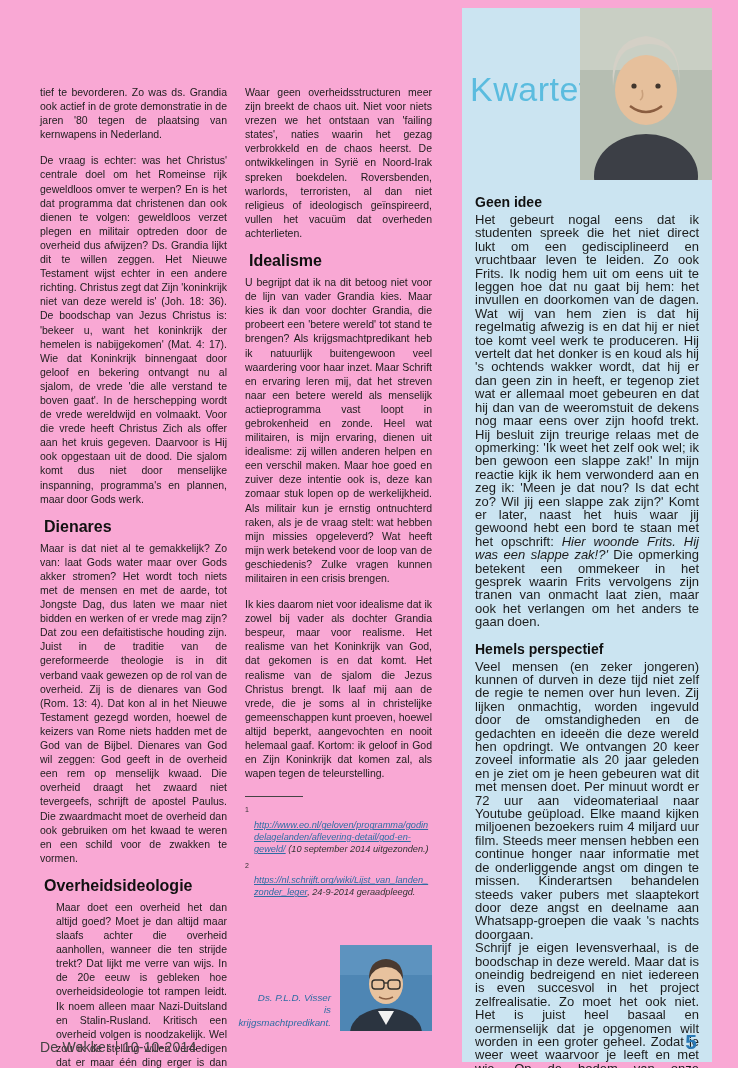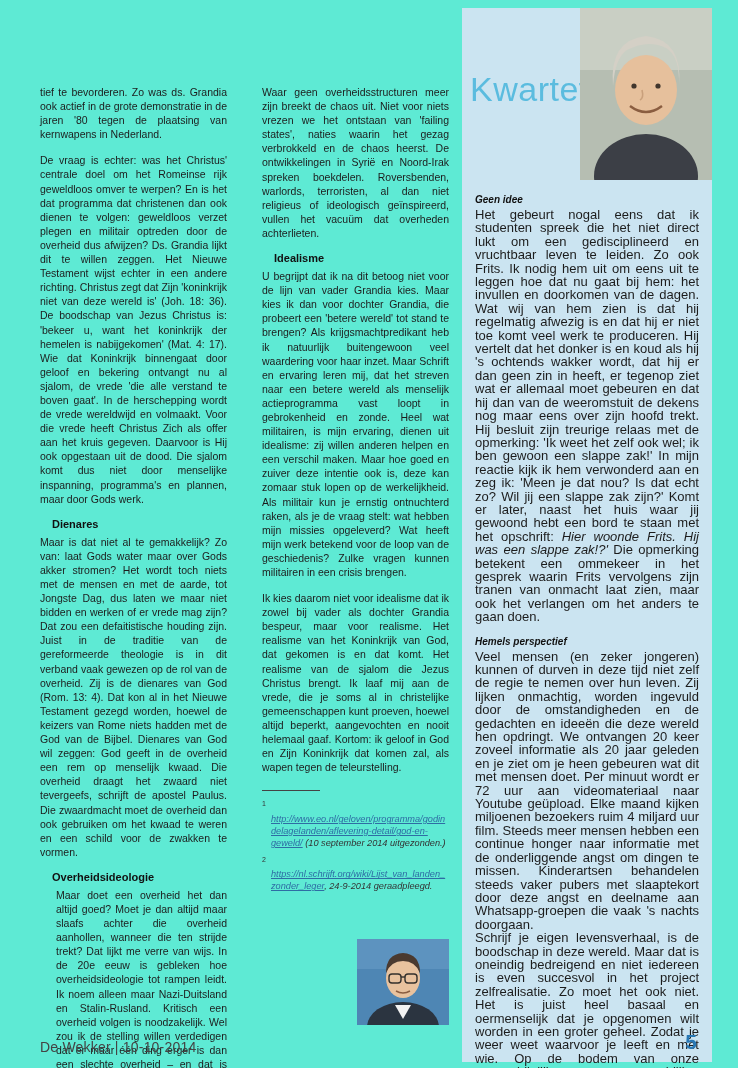--- a/index.html
+++ b/index.html
@@ -1,31 +1,31 @@
 <!DOCTYPE html>
 <html lang="nl"><head>
 <meta charset="utf-8">
 <style>
   html,body { margin:0; padding:0; background:#888; }
   .page {
-    position:relative; width:738px; height:1068px; background:#5eead4;
+    position:relative; width:738px; height:1068px; background:#f9a8d4;
     margin:0 auto; overflow:hidden;
     font-family:"Liberation Sans", sans-serif; color:#1c1c1c;
   }
   
   .col { position:absolute; top:85px; width:187px; }
   .col1 { left:40px; }
-  .col2 { left:262px; }
+  .col2 { left:245px; }
   .body-p {
     margin:0 0 12px 0; font-size:10.5px; line-height:14.1px;
     text-align:justify; hyphens:auto;
   }
   .body-p.last { margin-bottom:0;margin-left:16px; }
   .body-h {
-    margin:2px 0 5px 12px; font-size:11px; font-weight:bold; color:#111;
+    margin:2px 0 5px 4px; font-size:16px; font-weight:bold; color:#111;
   }
   .fn-rule { width:58px; border-top:1px solid #444; margin:16px 0 7px 0; }
   .fn {
     margin:0 0 4px 0; font-size:9.2px; line-height:11.8px; font-style:italic;
     color:#333; padding-left:9px; text-indent:-9px; text-align:left;
   }
   .fn sup { font-size:7px; font-style:normal; }
   .fn-link { color:#2e6da4; text-decoration:underline; overflow-wrap:anywhere; cursor:pointer; }
   .fn-note { color:#333; }
   .caption-row { display:flex; align-items:flex-end; justify-content:flex-end; margin-top:46px; }
@@ -41,21 +41,21 @@
     background:#cbe4f1; box-sizing:border-box; padding:0 13px;
   }
   .sidebar-head { position:relative; height:180px; margin:0 -13px; }
   .kwartet {
     position:absolute; left:8px; top:62px; margin:0;
     font-size:34px; font-weight:400; color:#5bbcdf; letter-spacing:0.5px;
   }
   .photo-woman { position:absolute; right:0; top:0; width:132px; height:172px; }
   .photo-woman svg { display:block; width:100%; height:100%; }
   .sb-h {
-    margin:6px 0 3px 0; font-size:10px; font-weight:bold; font-style:italic; color:#111;
+    margin:6px 0 3px 0; font-size:14px; font-weight:bold; color:#111;
   }
   .sb-h.second { margin-top:12px; }
   .sb-p {
     margin:0; font-size:13px; line-height:13.4px; text-align:justify; hyphens:auto;
   }
   .sb-p .ital { font-style:italic; }
   .sb-author {
     margin:3px 0 0 0; font-size:10.7px; font-style:italic; text-align:right;text-decoration:underline;
   }
   .pagenum {
@@ -88,20 +88,22 @@
     <p class="body-p">U begrijpt dat ik na dit betoog niet voor de lijn van vader Grandia kies. Maar kies ik dan voor dochter Grandia, die probeert een 'betere wereld' tot stand te brengen? Als krijgsmachtpredikant heb ik natuurlijk buitengewoon veel waardering voor haar inzet. Maar Schrift en ervaring leren mij, dat het streven naar een betere wereld als menselijk actieprogramma vast loopt in gebrokenheid en zonde. Heel wat militairen, is mijn ervaring, dienen uit idealisme: zij willen anderen helpen en een verschil maken. Maar hoe goed en zuiver deze intentie ook is, deze kan zomaar stuk lopen op de werkelijkheid. Als militair kun je ernstig ontnuchterd raken, als je de vraag stelt: wat hebben mijn missies opgeleverd? Wat heeft mijn werk betekend voor de loop van de geschiedenis? Zulke vragen kunnen militairen in een crisis brengen.</p>
     <p class="body-p">Ik kies daarom niet voor idealisme dat ik zowel bij vader als dochter Grandia bespeur, maar voor realisme. Het realisme van het Koninkrijk van God, dat gekomen is en dat komt. Het realisme van de sjalom die Jezus Christus brengt. Ik laaf mij aan de vrede, die je soms al in christelijke gemeenschappen kunt proeven, hoewel altijd beperkt, aangevochten en nooit helemaal gaaf. Kortom: ik geloof in God en Zijn Koninkrijk dat komen zal, als wapen tegen de teleurstelling.</p>
 
     <div class="fn-rule"></div>
     <div class="footnotes">
       <p class="fn"><sup>1</sup> <span class="fn-link">http://www.eo.nl/geloven/programma/godindelagelanden/aflevering-detail/god-en-geweld/</span><span class="fn-note"> (10 september 2014 uitgezonden.)</span></p>
       <p class="fn"><sup>2</sup> <span class="fn-link">https://nl.schrijft.org/wiki/Lijst_van_landen_zonder_leger</span><span class="fn-note">, 24-9-2014 geraadpleegd.</span></p>
     </div>
 
     <div class="caption-row">
+      <div class="caption">Ds. P.L.D. Visser
+is krijgsmachtpredikant.</div>
       <div class="photo-man">
         <svg viewBox="0 0 92 86" xmlns="http://www.w3.org/2000/svg">
           <rect width="92" height="86" fill="#4e86b4"></rect>
           <rect width="92" height="30" fill="#5d93bf"></rect>
           <ellipse cx="46" cy="88" rx="36" ry="25" fill="#2b3440"></ellipse>
           <path d="M38 66 L46 80 L54 66 Z" fill="#f2f2f2"></path>
           <ellipse cx="46" cy="39" rx="17" ry="20" fill="#e8c29e"></ellipse>
           <path d="M29 34 Q29 15 46 14 Q63 15 63 34 Q58 22 46 22 Q34 22 29 34 Z" fill="#4a3a30"></path>
           <rect x="32" y="35" width="12" height="9" rx="3" fill="none" stroke="#33302c" stroke-width="1.4"></rect>
           <rect x="48" y="35" width="12" height="9" rx="3" fill="none" stroke="#33302c" stroke-width="1.4"></rect>

